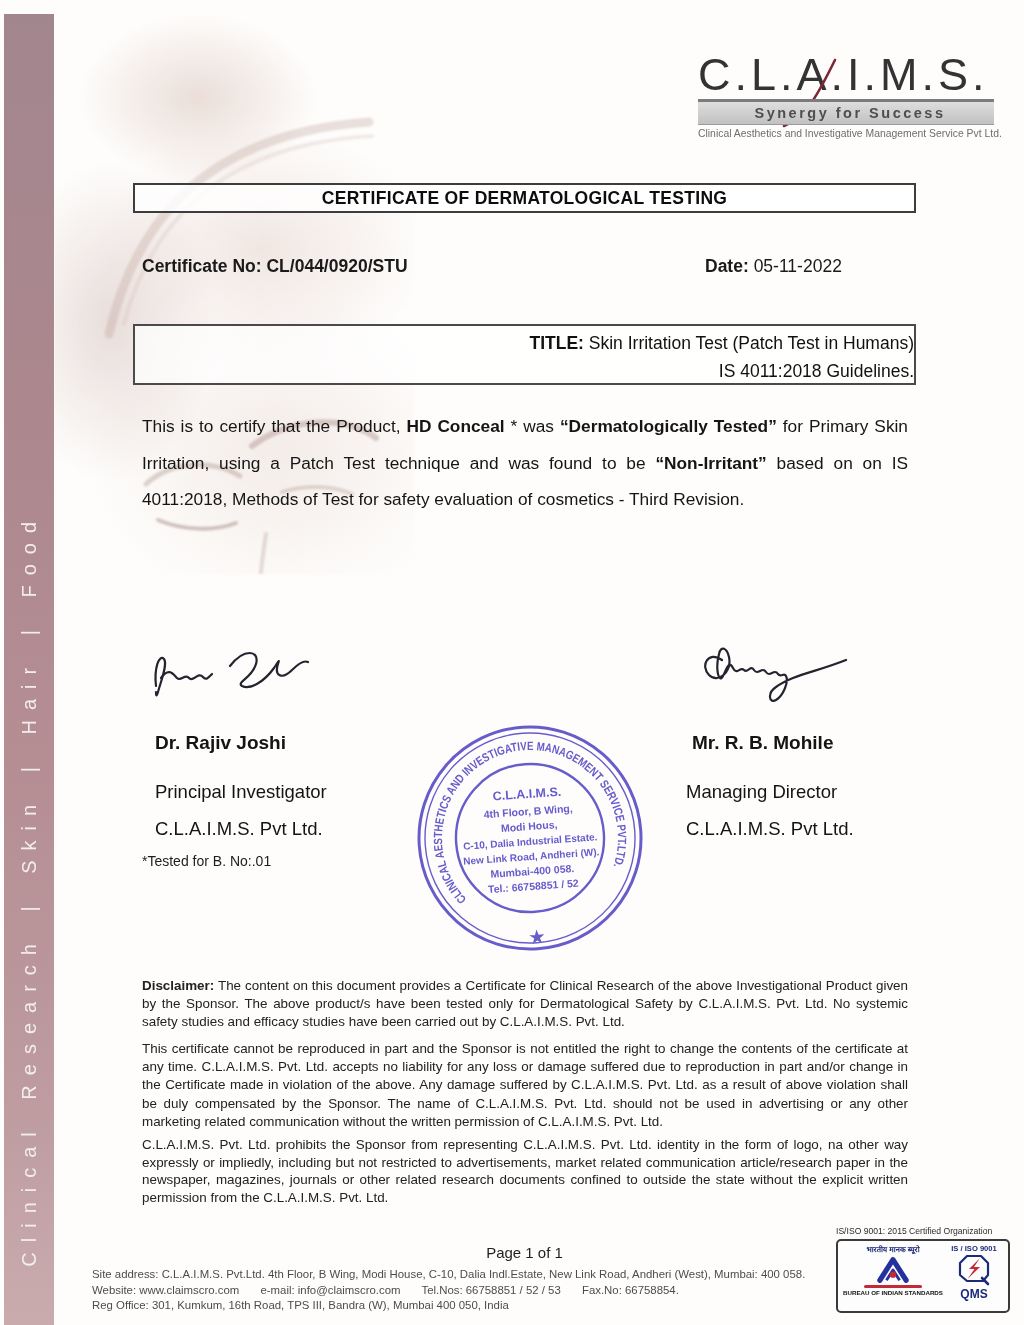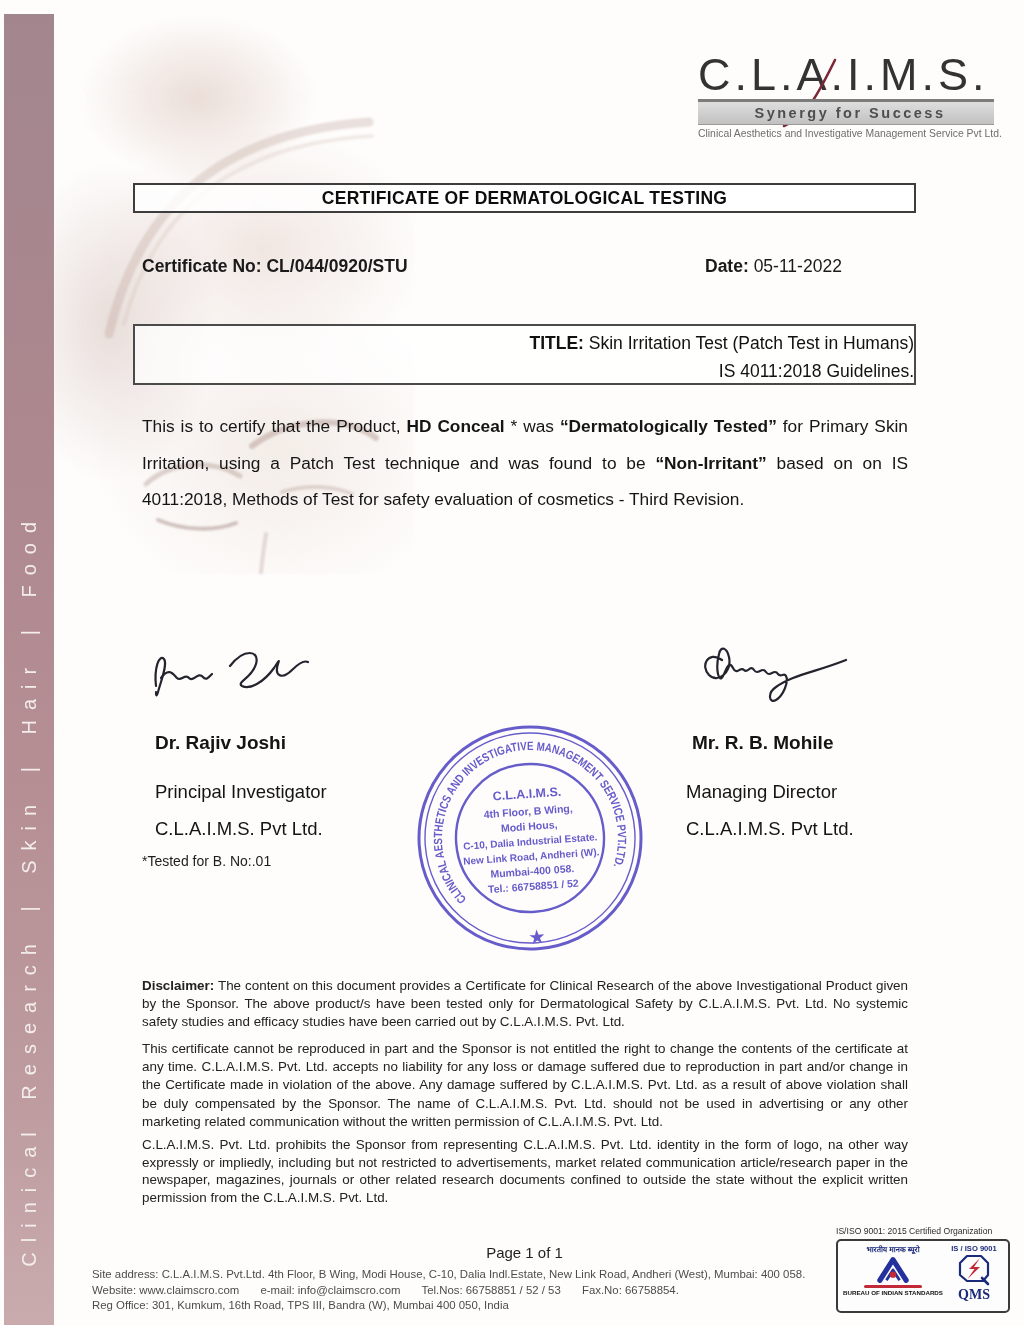--- a/index.html
+++ b/index.html
@@ -79,21 +79,21 @@
   .certmarks { position:absolute; left:836px; top:1226px; width:176px; }
   .certmarks .cap { font-size:8.6px; color:#2b2b2b; white-space:nowrap; }
   .certmarks .box { margin-top:3px; width:174px; height:74px; border:2px solid #3a3a3a; border-radius:5px;
     background:#fdfdfd; display:flex; align-items:stretch; padding:3px 4px;text-align:center; }
   .bis { width:102px; display:flex; flex-direction:column; align-items:center; }
   .bis .hi { font-size:7.5px; color:#1b2a7a; font-weight:bold; white-space:nowrap; overflow:hidden; max-width:100px; }
   .bis .redline { width:58px; height:3px; background:#c32a38; border-radius:2px; margin:1px 0; }
   .bis .nm { font-size:6.2px; font-weight:bold; color:#111; white-space:nowrap; }
   .isoq { flex:1; display:flex; flex-direction:column; align-items:center; }
   .isoq .lb { font-size:7.6px; color:#1b2a7a; font-weight:bold; white-space:nowrap; }
-  .isoq .qms { font-size:14px; color:#1b2a7a; font-weight:bold;font-family:Liberation Serif, serif; }
+  .isoq .qms { font-size:12px; color:#1b2a7a; font-weight:bold; }
 </style>
 </head>
 <body>
 
 <div class="canvas">
 
   <div class="side-band">
     <div class="vtext">Clinical Research | Skin | Hair | Food</div>
   </div>
 

